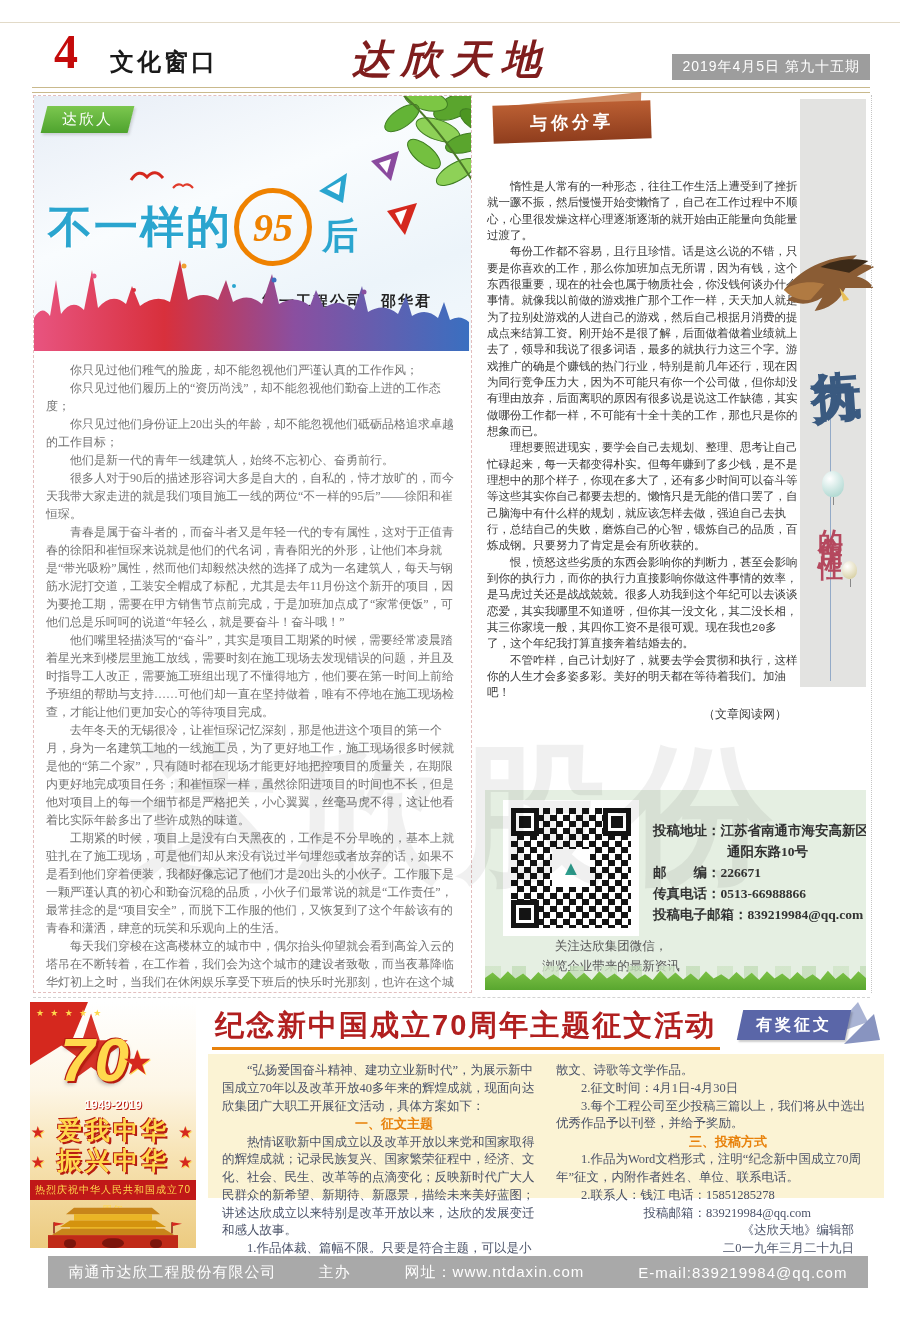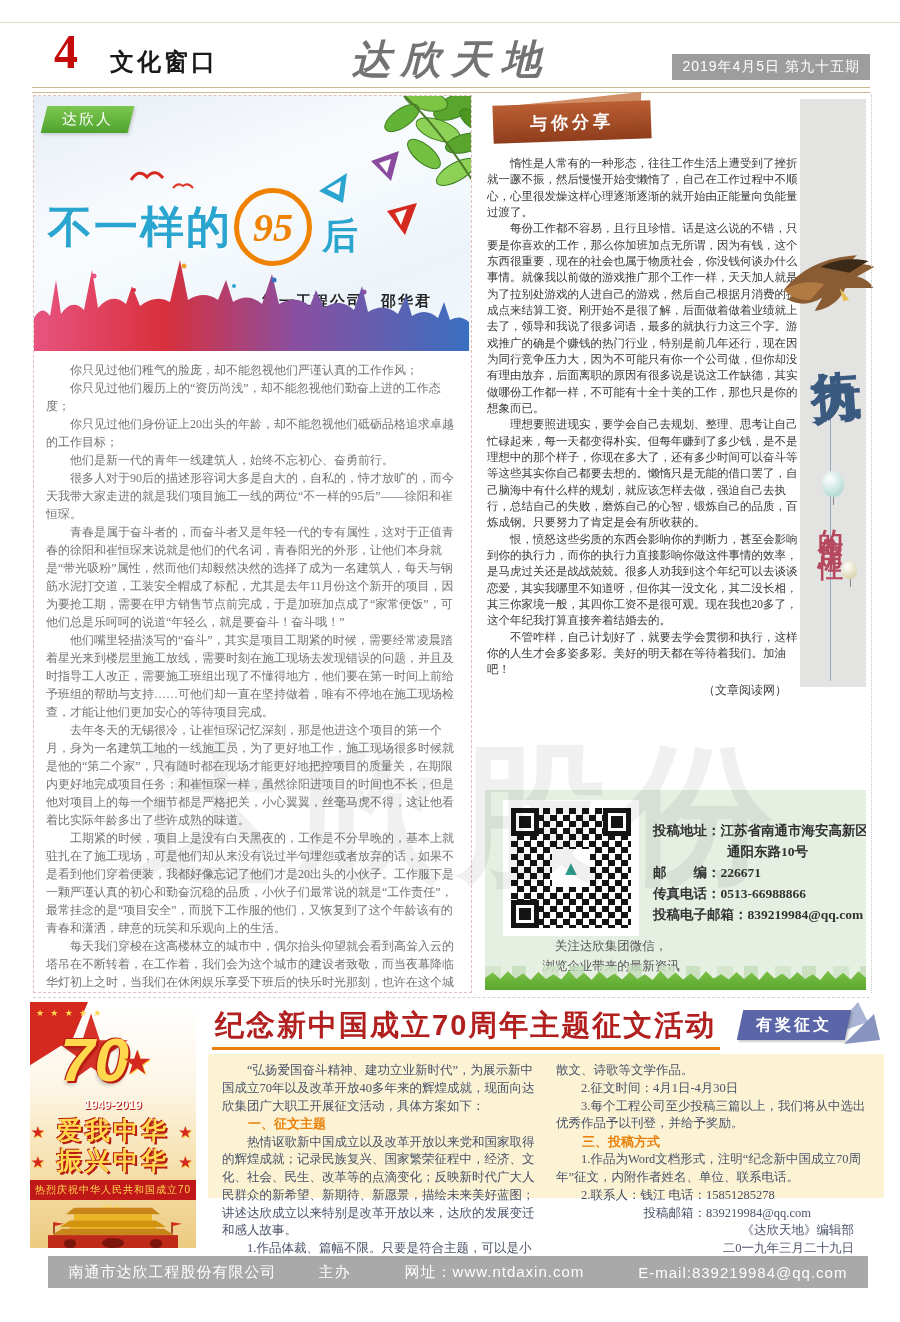--- a/index.html
+++ b/index.html
@@ -7,21 +7,21 @@
         font-family:"Liberation Serif",serif;color:#3a3a3a;}
 
   
   .top-rule{position:absolute;top:22px;left:0;right:0;height:1px;background:#e2dac8;}
   #header{position:absolute;top:30px;left:32px;right:30px;height:56px;}
   .page-num{position:absolute;left:22px;top:-2px;font-size:48px;font-weight:bold;color:#c40a0a;
             font-family:"Liberation Serif",serif;line-height:1;}
   .section-name{position:absolute;left:78px;top:16px;font-size:24px;font-weight:bold;color:#1a1a1a;
             font-family:"Liberation Sans",sans-serif;letter-spacing:3px;}
   .masthead{position:absolute;left:0;right:0;top:2px;text-align:center;font-size:40px;font-weight:bold;
-            color:#737373;font-style:italic;letter-spacing:10px;font-family:"Liberation Serif",serif;}
+            color:#7f1d1d;font-style:italic;letter-spacing:10px;font-family:"Liberation Serif",serif;}
   .issue-box{position:absolute;right:0;top:24px;background:#9d9d9d;color:#fff;font-size:14px;
             font-family:"Liberation Sans",sans-serif;padding:4px 10px;letter-spacing:1px;}
   .header-rule{position:absolute;top:87px;left:32px;right:30px;height:4px;
             border-top:1px solid #c9b98c;border-bottom:1px solid #c9b98c;}
 
   
   #left-box{position:absolute;left:33px;top:95px;width:437px;height:896px;
             border:1px dashed #e3bebe;overflow:hidden;background:#fff;}
   #hero{position:relative;width:100%;height:255px;overflow:hidden;
         background:linear-gradient(160deg,#e7edf6 0%,#f9fcfe 40%,#ecf4fa 75%,#f2f8fc 100%);}
@@ -45,21 +45,21 @@
   #article-body p{margin:0;font-size:12px;line-height:1.5;text-indent:2em;color:#737373;}
 
   
   #right-region{position:absolute;left:485px;top:95px;width:381px;height:898px;}
   .share-banner{position:absolute;top:8px;left:8px;width:158px;height:38px;z-index:2;}
   .share-banner .back{position:absolute;left:18px;top:-4px;width:130px;height:34px;background:#c97a4a;
         transform:rotate(-6deg) skewX(-8deg);opacity:.85;}
   .share-banner .front{position:absolute;inset:0;background:linear-gradient(180deg,#bb5f33,#8f3d1d);
         transform:rotate(-2deg);display:flex;align-items:center;justify-content:center;
         color:#fff;font-size:17px;font-weight:bold;font-family:"Liberation Sans",sans-serif;letter-spacing:4px;}
-  #right-text{position:absolute;left:2px;top:60px;width:312px;}
+  #right-text{position:absolute;left:2px;top:84px;width:312px;font-family:Liberation Mono, monospace;}
   #right-text p{margin:0;font-size:11.5px;line-height:1.42;text-indent:2em;color:#3a3a3a;}
   .attribution{font-size:12px;color:#3a3a3a;text-align:right;padding:4px 12px 0 0;}
 
   
   #sidebar{position:absolute;left:315px;top:4px;width:66px;height:588px;background:#e3e3e1;overflow:visible;}
   .eagle{position:absolute;top:150px;left:-18px;width:96px;height:78px;}
   .calli{position:absolute;top:232px;left:4px;writing-mode:vertical-rl;text-orientation:upright;
         font-size:50px;font-weight:bold;color:#3a5a80;font-family:"Liberation Serif",serif;
         line-height:1.1;transform:rotate(-4deg);letter-spacing:2px;}
   .vline{position:absolute;left:30px;top:300px;height:282px;width:1px;background:#93aac7;}
@@ -129,21 +129,21 @@
   .prize-tag span{transform:skewX(12deg);color:#fff;font-size:16px;font-weight:bold;
         font-family:"Liberation Sans",sans-serif;letter-spacing:3px;}
   #contest-panel{position:absolute;left:208px;top:1054px;width:676px;height:144px;background:#fbf3d4;}
   .contest-col{position:absolute;top:8px;width:318px;}
   .cc1{left:14px;} .cc2{left:348px;}
   .contest-col p{margin:0;font-size:12.5px;line-height:1.42;color:#4a5268;}
   .contest-col p.indent{text-indent:2em;}
   .contest-col p.indent2{text-indent:7em;}
   .contest-col p.right{text-align:right;padding-right:20px;}
   .contest-col p.heading{color:#e8820c;font-weight:bold;text-indent:2em;
-        font-family:"Liberation Sans",sans-serif;font-size:13px;}
+        font-family:"Liberation Sans",sans-serif;font-size:13px;text-align:center;}
 
   
   #footer{position:absolute;left:48px;top:1256px;width:820px;height:32px;background:#a9a9a9;
         display:flex;align-items:center;justify-content:center;gap:54px;color:#fff;font-size:15px;
         font-family:"Liberation Sans",sans-serif;letter-spacing:1px;}
   .footer-pub{display:flex;gap:42px;}
 
   
   .watermark{position:absolute;left:130px;top:716px;width:660px;font-size:150px;font-weight:bold;
         color:#000;opacity:.055;letter-spacing:14px;z-index:40;pointer-events:none;

